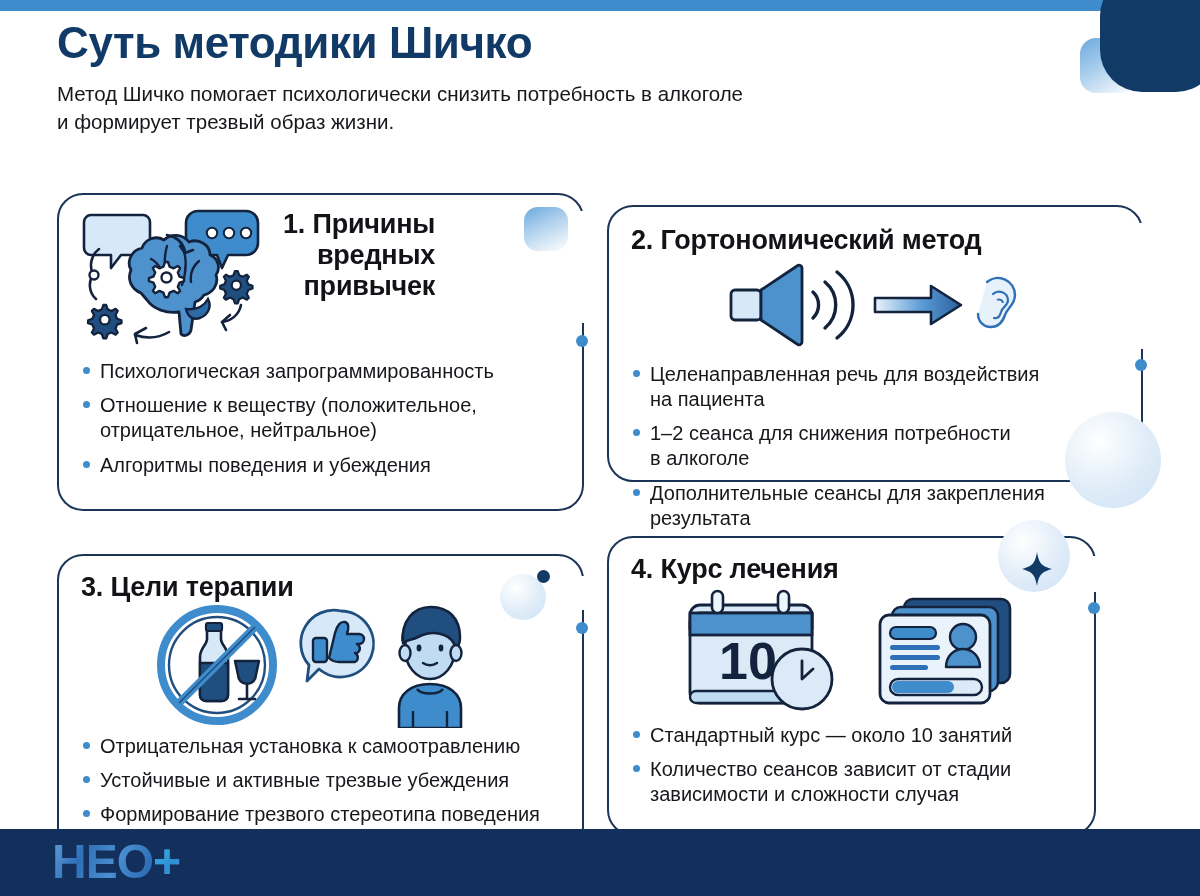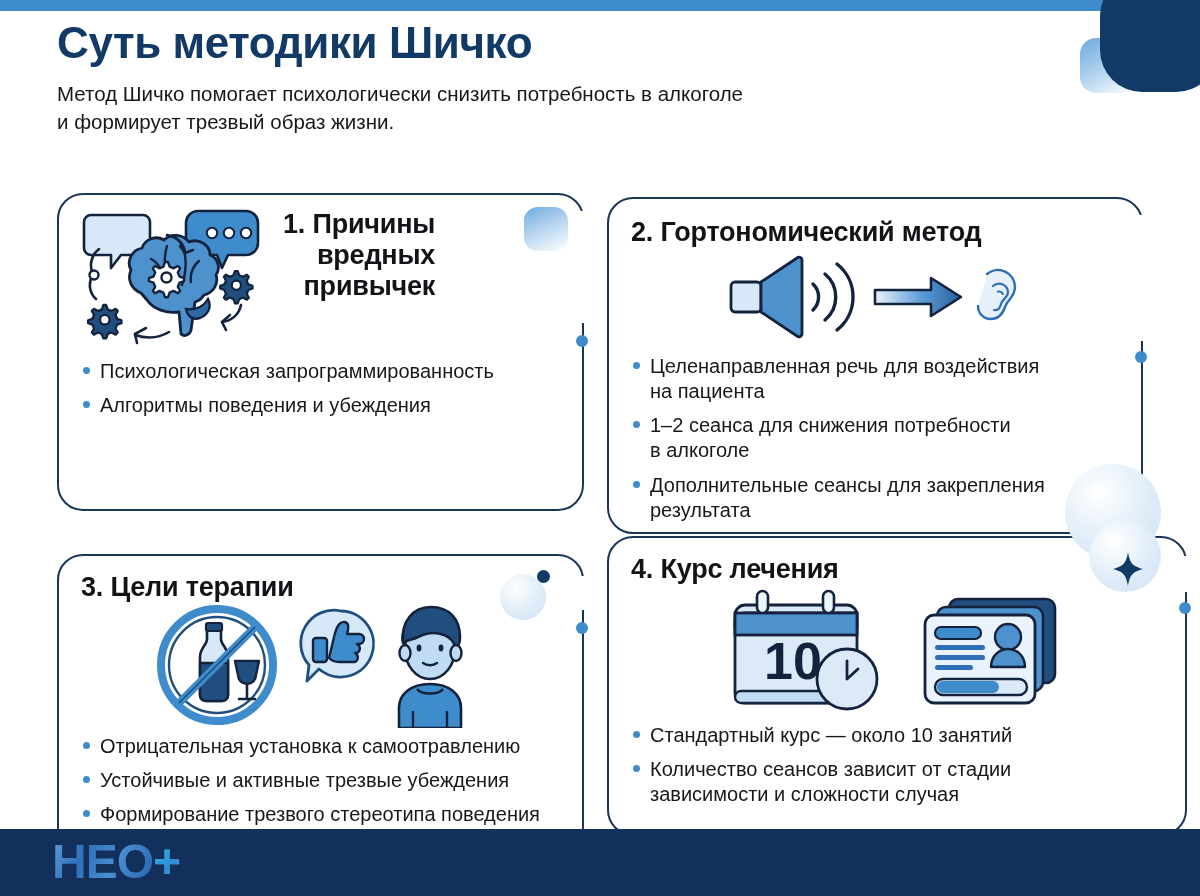--- a/index.html
+++ b/index.html
@@ -72,23 +72,23 @@
     width: 1086px;
   }
   .card {
     position: absolute;
     border: 2.4px solid #1b3557;
     border-radius: 26px;
     background: #ffffff;
     overflow: visible;
   }
   .card-1 { left: 0;    top: 0;   width: 527px; height: 318px; }
-  .card-2 { left: 550px; top: 4px;   width: 536px; height: 337px; }
+  .card-2 { left: 550px; top: 12px;   width: 536px; height: 277px; }
   .card-3 { left: 0;    top: 361px; width: 527px; height: 300px; }
-  .card-4 { left: 550px; top: 343px; width: 580px; height: 300px; }
+  .card-4 { left: 550px; top: 343px; width: 489px; height: 300px; }
 
   
   .edge-gap {
     position: absolute;
     right: -4px;
     width: 8px;
     background: #ffffff;
     z-index: 4;
   }
   .edge-dot {
@@ -263,20 +263,22 @@
             <path d="M18 40 c-8 6 -10 17 -6 26 c-5 7 -4 18 3 24" fill="none" stroke="#14233d" stroke-width="2.6" stroke-linecap="round"></path>
             <circle cx="13" cy="66" r="4.5" fill="#ffffff" stroke="#14233d" stroke-width="2.4"></circle>
           </svg>
         </div>
         <div class="card-title" style="text-align:right;">1. Причины
 вредных
 привычек</div>
       </div>
       <ul class="bullets">
         <li>Психологическая запрограммированность</li>
+        <li>Отношение к веществу (положительное,
+отрицательное, нейтральное)</li>
         <li>Алгоритмы поведения и убеждения</li>
       </ul>
     </div>
   </div>
 
   <div class="card card-2">
     <div class="edge-gap" style="top:16px;height:126px;"></div>
     <div class="edge-dot" style="top:152px;"></div>
     <div class="deco-circle" style="right:-20px;bottom:-28px;width:96px;height:96px;"></div>
 

